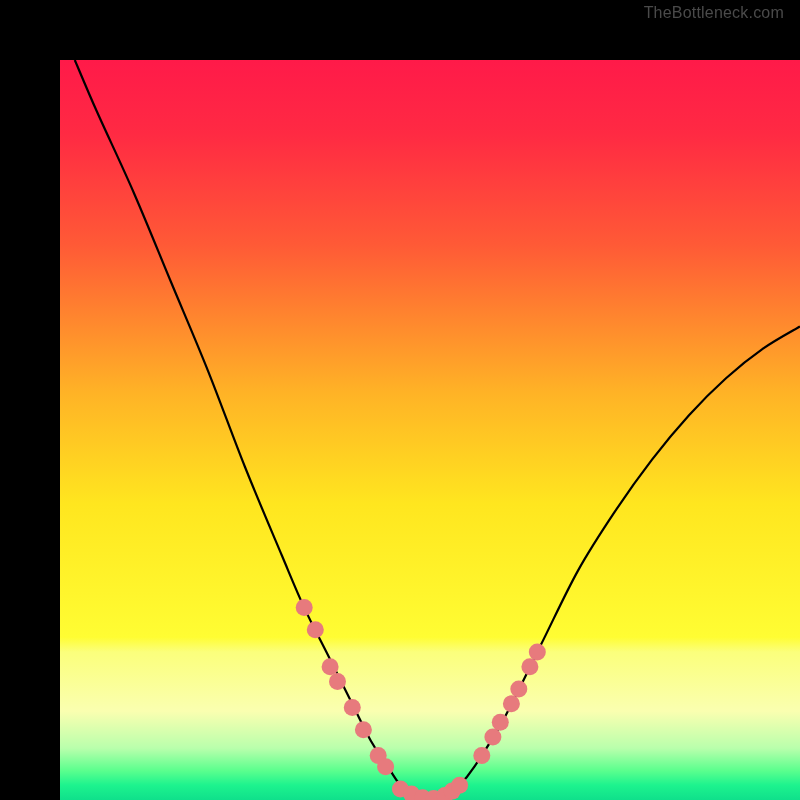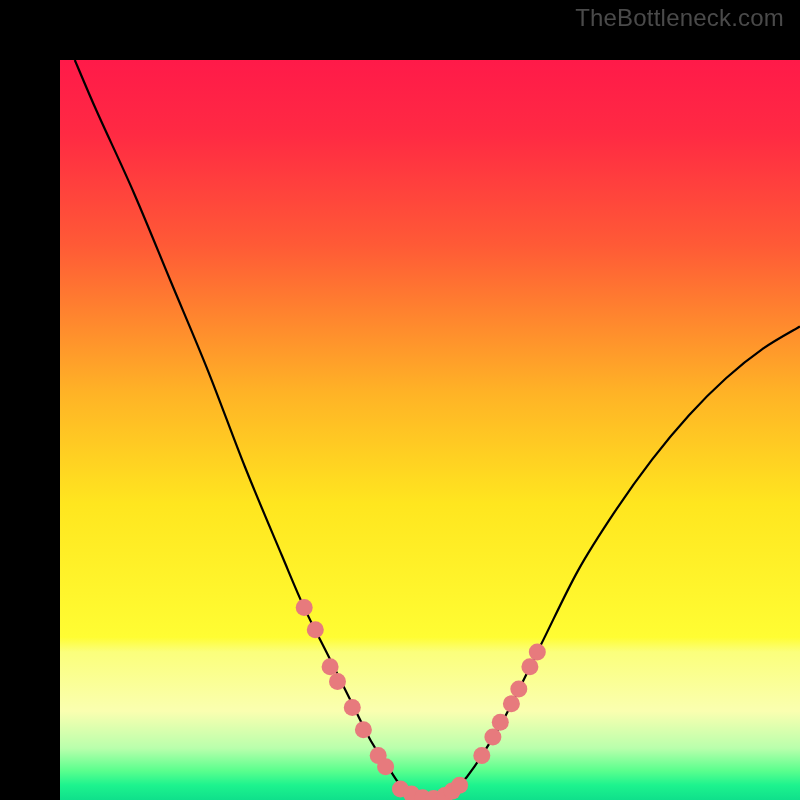--- a/index.html
+++ b/index.html
@@ -25,21 +25,21 @@
     top: 30px;
     left: 30px;
     width: 740px;
     height: 740px;
   }
   .watermark {
     position: absolute;
     top: 4px;
     right: 16px;
     color: #4a4a4a;
-    font-size: 24px;
+    font-size: 16px;
     font-weight: 500;
     letter-spacing: 0.2px;
     z-index: 10;
     font-family: Arial, Helvetica, sans-serif;
   }
 </style>
 </head>
 <body>
 
 <div class="watermark">TheBottleneck.com</div>

